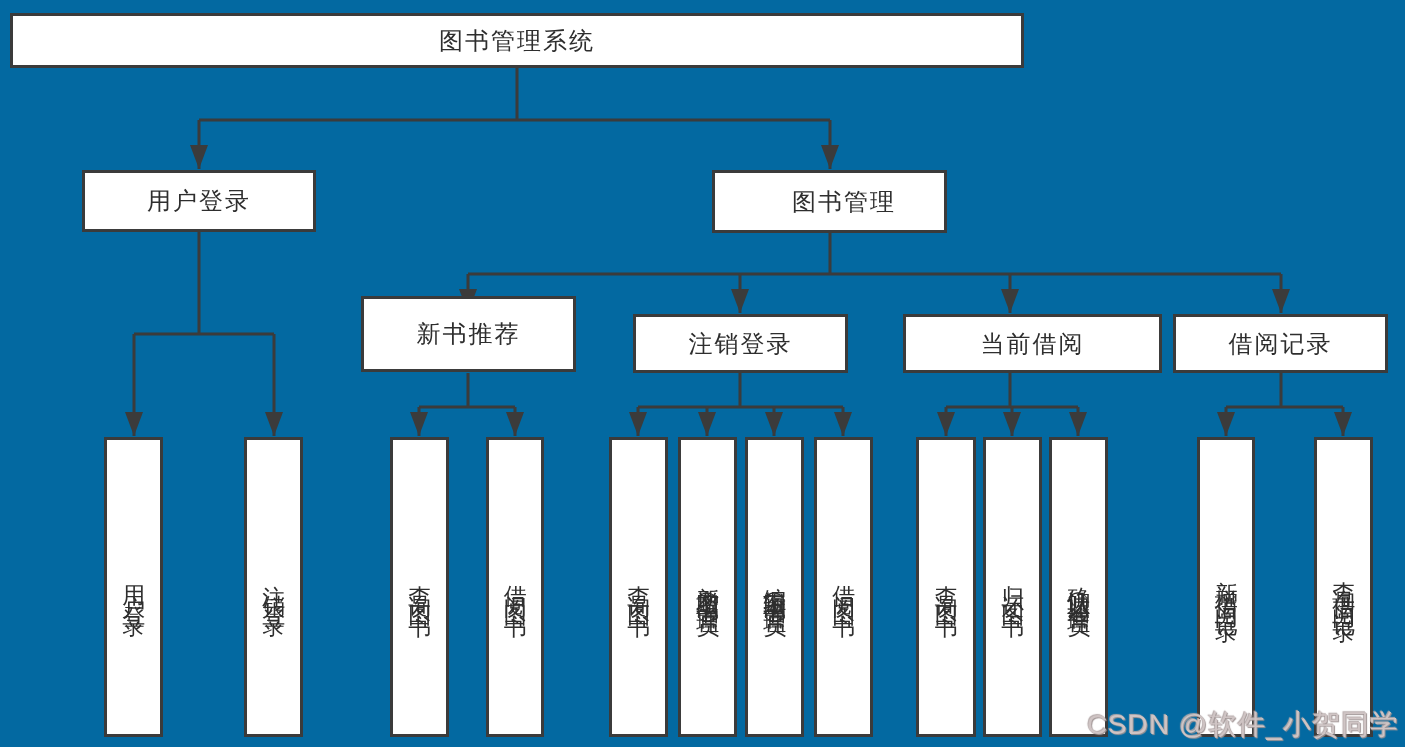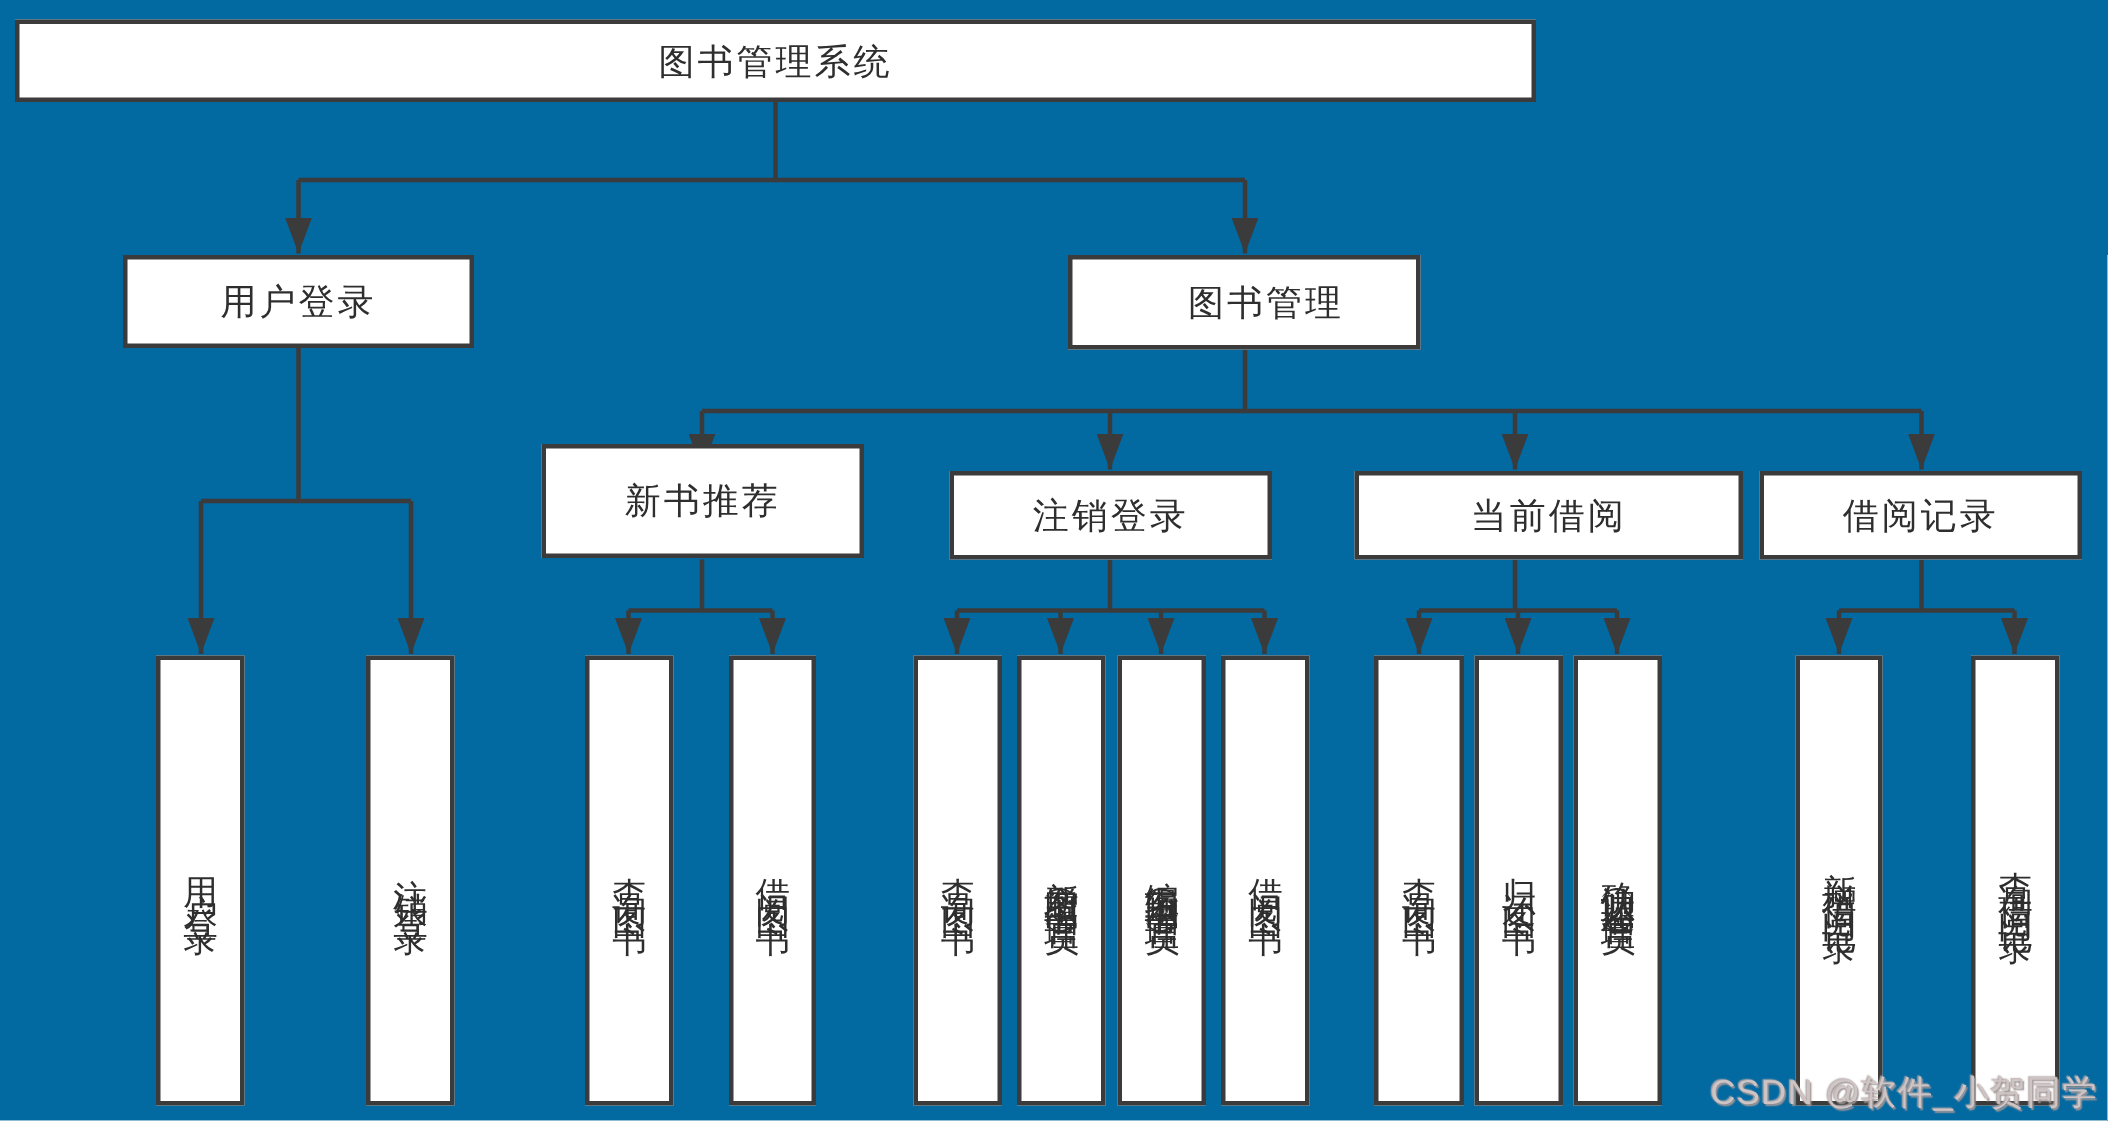--- a/index.html
+++ b/index.html
@@ -44,21 +44,21 @@
   #n-cur{left:903px;top:314px;width:259px;height:59px;}
   #n-log{left:1173px;top:314px;width:215px;height:59px;}
   
   #l1{left:104px;}  #l2{left:244px;}
   #l3{left:390px;}  #l4{left:486px;width:58px;}
   #l5{left:609px;}  #l6{left:678px;} #l7{left:745px;} #l8{left:814px;}
   #l9{left:916px;width:60px;} #l10{left:983px;} #l11{left:1049px;}
   #l12{left:1197px;width:58px;} #l13{left:1314px;}
   .watermark{
     position:absolute;right:6px;bottom:3px;
-    font-size:23px;letter-spacing:1px;
+    font-size:28px;letter-spacing:1px;
     color:#cfc4c4;
     text-shadow:1px 1px 1px #a19696,-1px -1px 1px #b7acac;
     z-index:5;white-space:nowrap;
   }
 </style>
 </head>
 <body>
 
 <div class="canvas">
 

